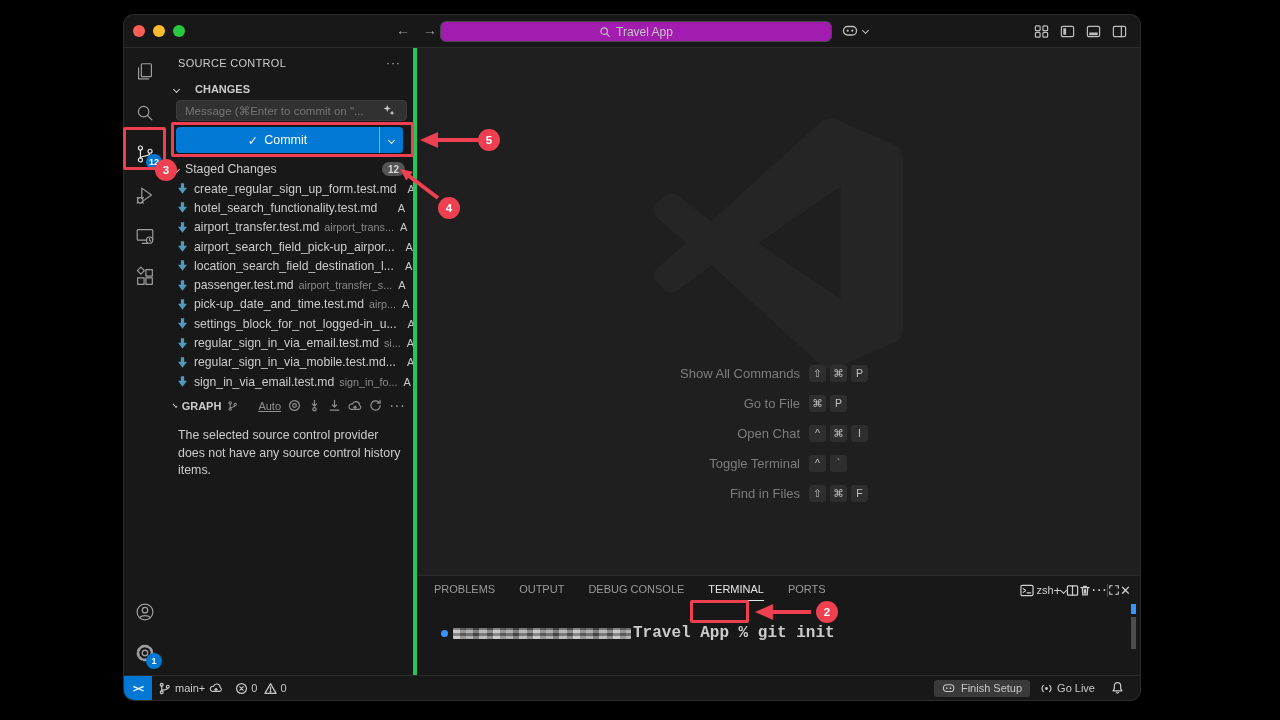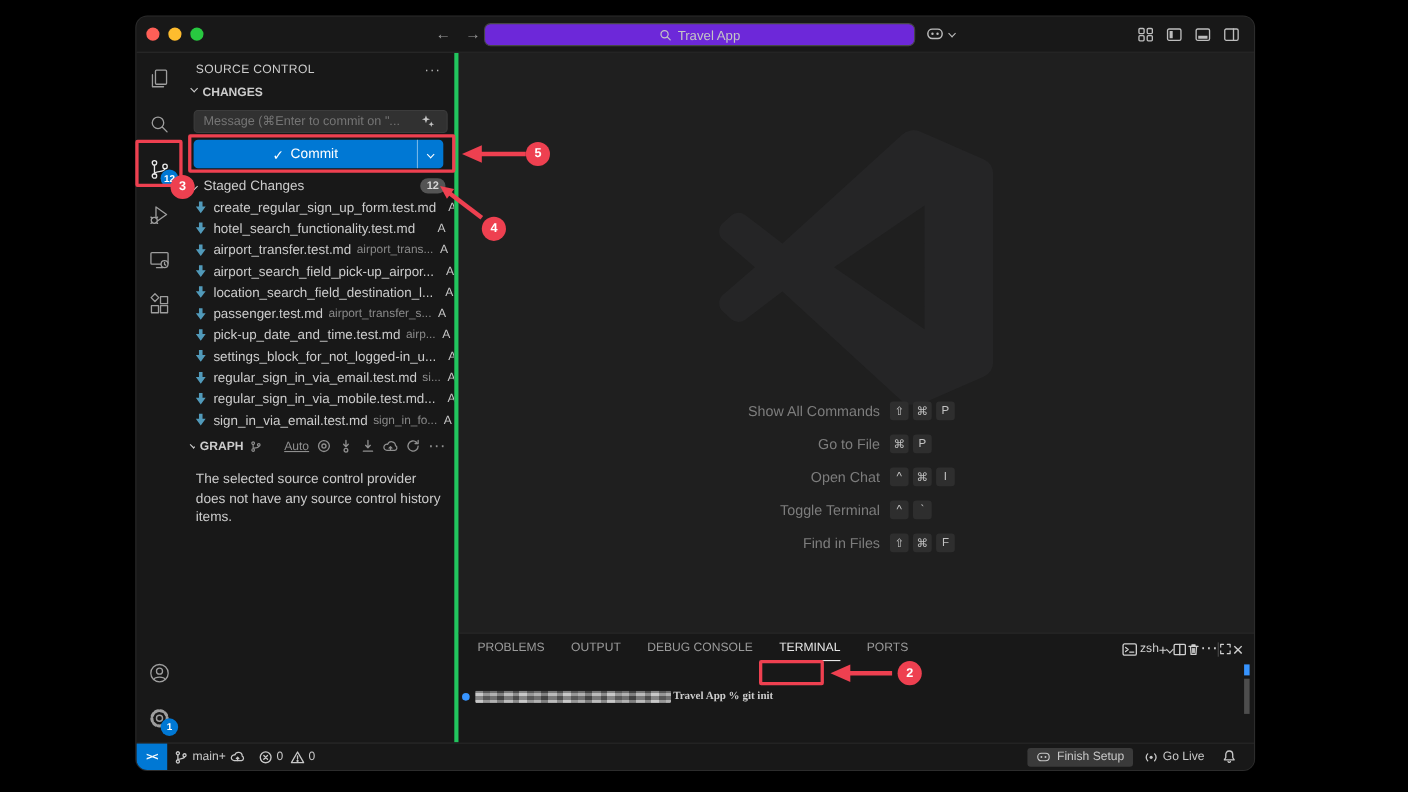--- a/index.html
+++ b/index.html
@@ -12,21 +12,21 @@
   .stk { stroke:currentColor; fill:none; stroke-width:1.3; stroke-linecap:round; stroke-linejoin:round; }
 
   
   .titlebar { height:33px; background:#181818; border-bottom:1px solid #2b2b2b;
     position:relative; flex:0 0 auto; }
   .traffic { position:absolute; left:9px; top:10px; display:flex; gap:8px; }
   .light { width:12px; height:12px; border-radius:50%; }
   .l-red{background:#ff5f57}.l-yel{background:#febc2e}.l-grn{background:#28c840}
   .nav { position:absolute; left:272px; top:7px; display:flex; gap:13px; color:#9d9d9d; font-size:14px; }
   .searchbox { position:absolute; left:316px; top:6px; width:392px; height:21px;
-    background:#6d28d9; border:1px solid #474747; border-radius:6px; display:flex;
+    background:#a21caf; border:1px solid #474747; border-radius:6px; display:flex;
     align-items:center; justify-content:center; gap:5px; color:#c5c5c5; font-size:12px; }
   .copilot-group { position:absolute; left:718px; top:8px; display:flex; align-items:center; gap:4px; color:#bdbdbd; }
   .tb-right { position:absolute; right:13px; top:9px; display:flex; gap:11px; align-items:center; color:#bdbdbd; }
   .chev { width:5px; height:5px; border-left:1px solid currentColor; border-bottom:1px solid currentColor;
     transform:rotate(-45deg); display:inline-block; }
 
   
   .bodyrow { flex:1; display:flex; min-height:0; }
   .activitybar { width:42px; background:#181818; display:flex; flex-direction:column;
     align-items:center; padding:3px 0 2px; flex:0 0 auto; }
@@ -37,21 +37,21 @@
     border-radius:50%; background:#0078d4; color:#fff; font-size:9px; font-weight:700;
     display:flex; align-items:center; justify-content:center; }
   .ab-spacer { margin-top:auto; }
 
   
   .sidebar { width:251px; background:#181818; border-right:4px solid #22c55e; flex:0 0 auto;
     display:flex; flex-direction:column; overflow:hidden; }
   .sc-header { height:30px; display:flex; align-items:center; padding:0 12px; }
   .sc-title { font-size:11px; letter-spacing:.3px; color:#cccccc; }
   .sc-more { margin-left:auto; color:#bdbdbd; font-size:12px; letter-spacing:1px; }
-  .sect-row { height:22px; display:flex; gap:5px; padding:0 8px; }
+  .sect-row { height:22px; display:flex; align-items:center; gap:16px; padding:0 8px; }
   .sect-label { font-size:11px; font-weight:700; color:#cccccc; }
   .msg-input { margin:0 10px; height:21px; width:231px; background:#313131; border:1px solid #3c3c3c;
     border-radius:4px; color:#989898; font-size:11.5px; padding:0 24px 0 8px;
     font-family:"Liberation Sans",sans-serif; }
   .msg-wrap { position:relative; }
   .sparkle { position:absolute; right:17px; top:3px; color:#c5c5c5; }
   .commit-btn { margin:6px 10px 0; height:26px; background:#0078d4; border-radius:4px; display:flex;
     align-items:center; color:#fff; font-size:12.5px; }
   .commit-main { flex:1; display:flex; align-items:center; justify-content:center; gap:6px; }
   .commit-dd { width:24px; height:100%; border-left:1px solid rgba(255,255,255,.45);
@@ -87,22 +87,22 @@
   .panel { height:100px; background:#181818; border-top:1px solid #2b2b2b; position:relative; flex:0 0 auto; }
   .panel-tabs { display:flex; gap:24px; padding-left:17px; height:26px; align-items:center;
     font-size:11px; color:#9a9a9a; }
   .ptab { position:relative; }
   .ptab.active { color:#e7e7e7; }
   .ptab.active::after { content:""; position:absolute; left:0; right:0; bottom:-6px; height:1px; background:#e7e7e7; }
   .panel-actions { position:absolute; right:9px; top:5px; display:flex; gap:0; align-items:center; color:#cfcfcf; }
   .pa-divider { width:1px; height:13px; background:#4a4a4a; }
   .shell-label { font-size:11px; margin-left:2px; }
   .pa-close,.pa-plus { font-size:13px; line-height:1; }
-  .term { position:absolute; left:3px; top:26px; right:16px;
-    font-family:Liberation Serif, serif; font-size:10px; font-weight:600;
+  .term { position:absolute; left:24px; top:26px; right:16px;
+    font-family:Liberation Mono, monospace; font-size:16px; font-weight:600;
     color:#cccccc; line-height:12.6px; white-space:pre; }
   .tline { display:flex; align-items:center; height:12.6px; }
   .tdeco { width:7px; height:7px; border-radius:50%; margin-right:3px; flex:0 0 auto; }
   .tdeco.blue { background:#3794ff; }
   .tline.no-deco { padding-left:10px; }
   .mosaic { display:inline-block; height:11px; margin:0 2px; border-radius:1px; vertical-align:middle;
     background-image:
       repeating-linear-gradient(0deg, rgba(255,255,255,.22) 0 3px, rgba(0,0,0,.28) 3px 6px),
       repeating-linear-gradient(90deg, #b9b9b9 0 7px, #7a7a7a 7px 13px, #9b9b9b 13px 20px, #5d5d5d 20px 26px, #a8a8a8 26px 34px, #6b6b6b 34px 40px); }
   .term-sb-blue { position:absolute; right:4px; top:28px; width:5px; height:10px; background:#3794ff; }

